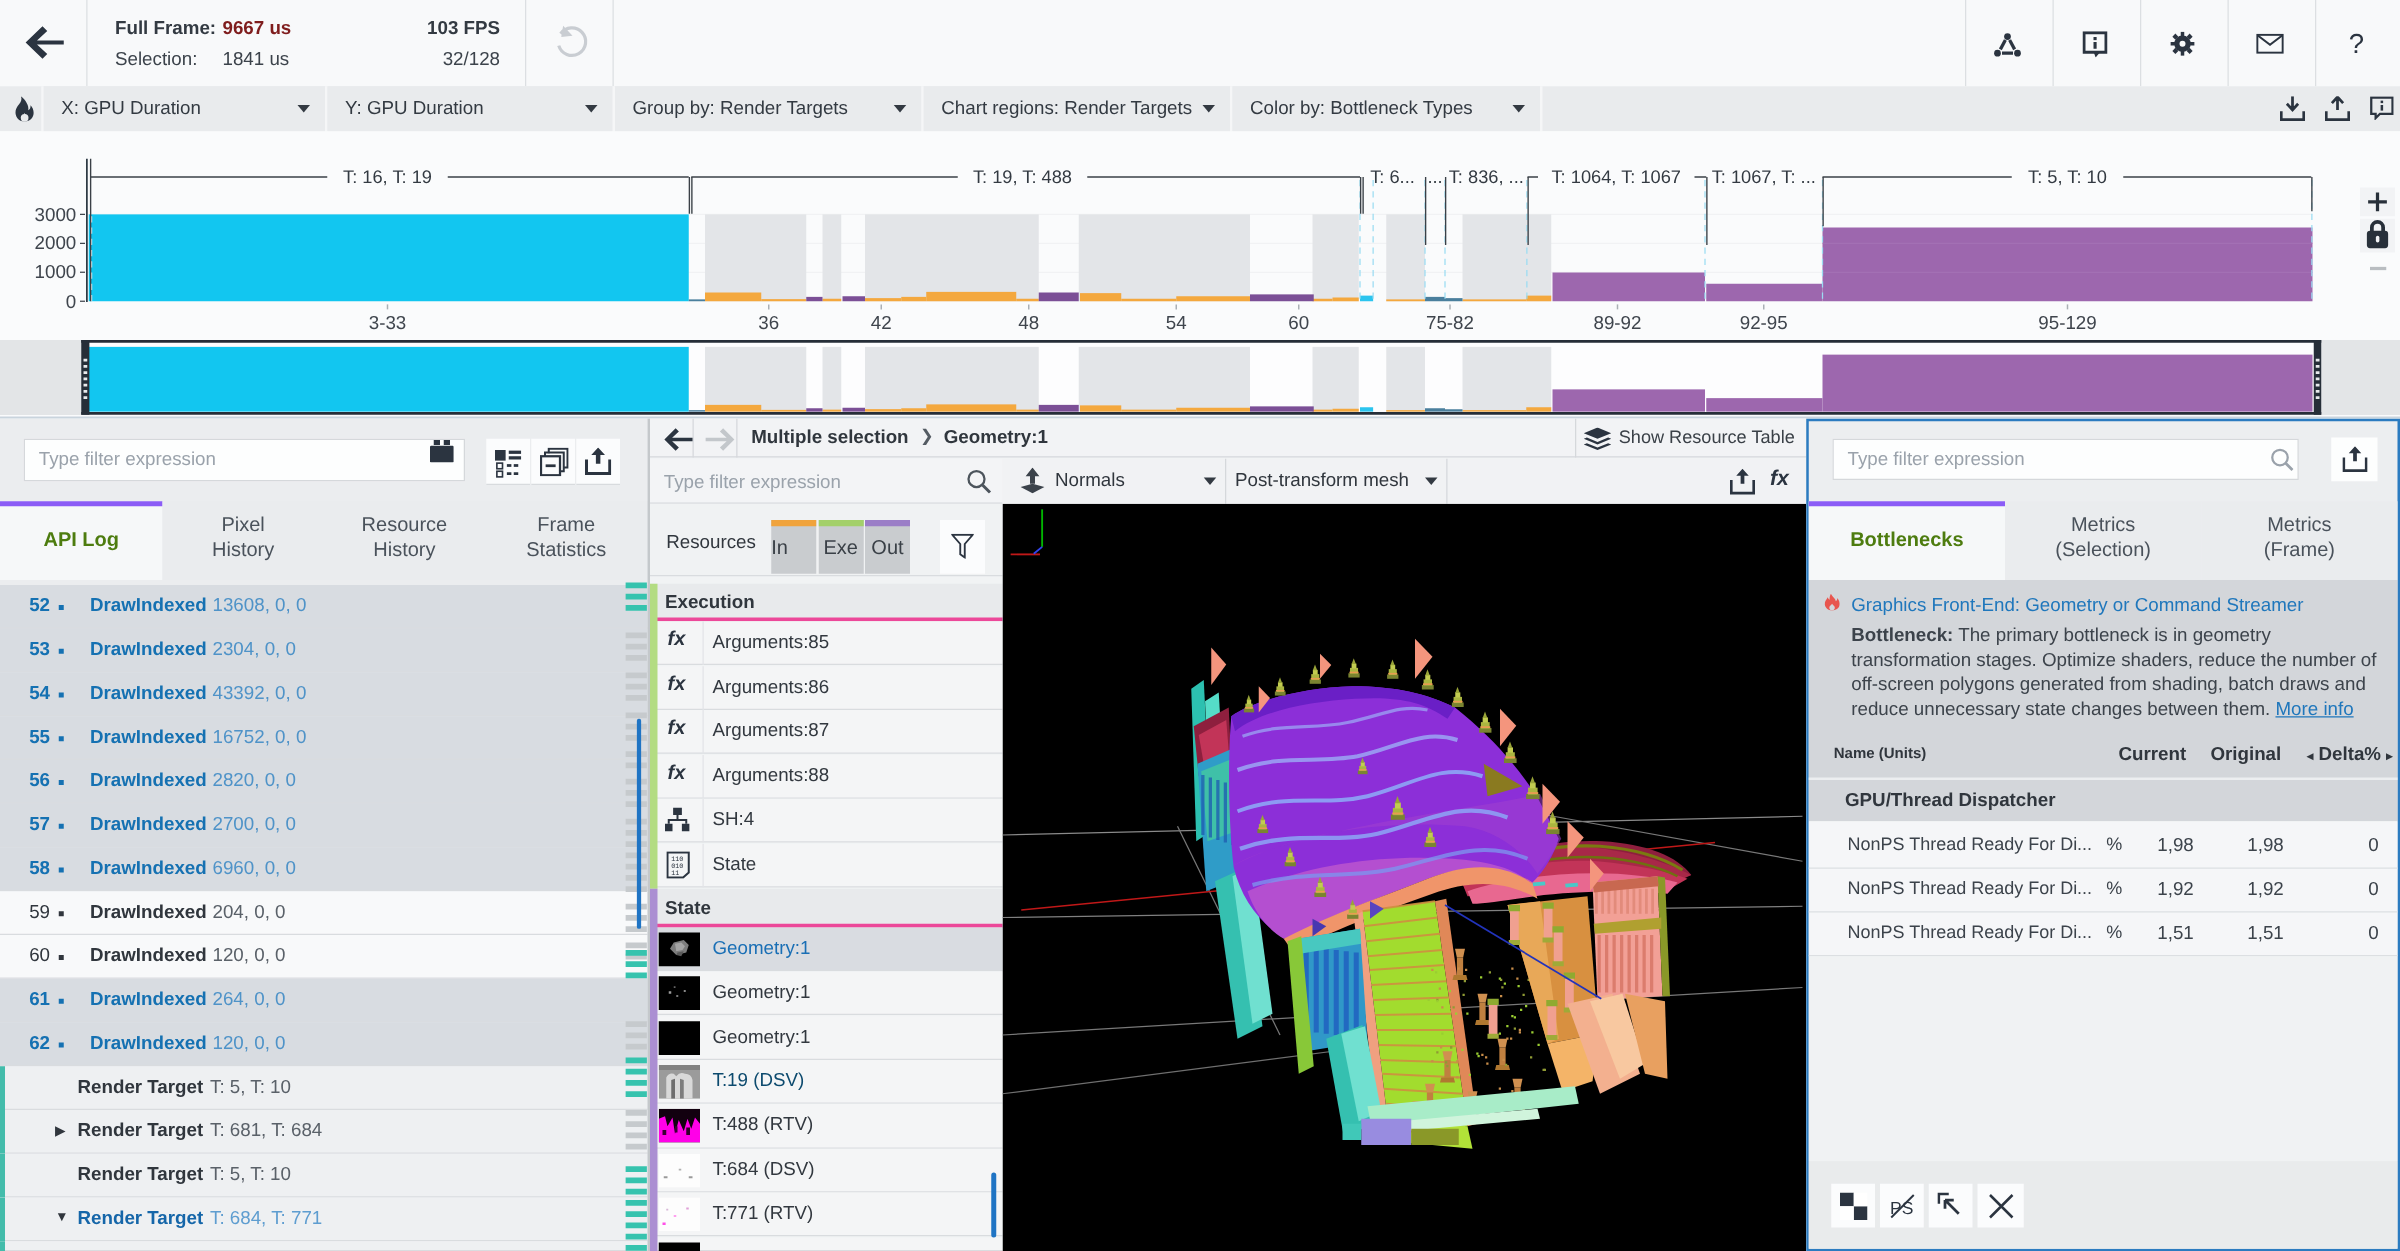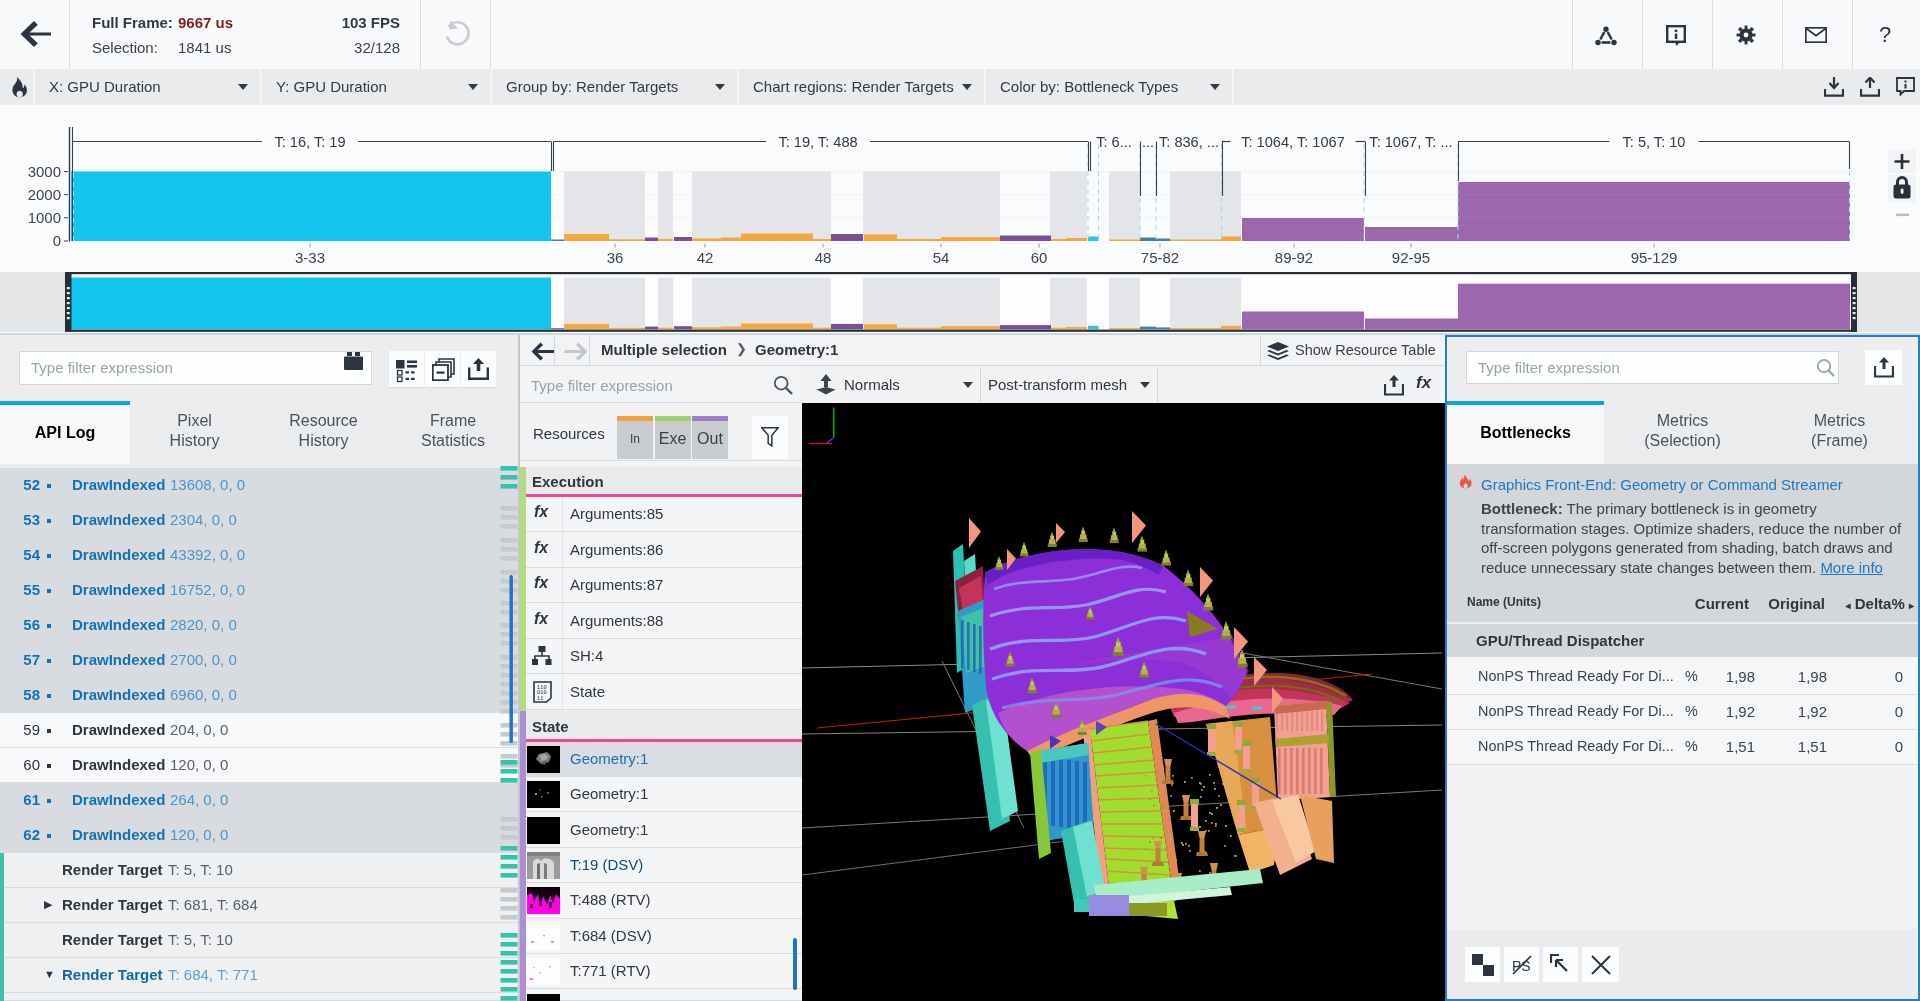--- a/index.html
+++ b/index.html
@@ -27,21 +27,21 @@
 
 #bottom { position:absolute; left:0; top:335px; width:1920px; height:666px; }
 #leftpanel { position:absolute; left:0; top:0; width:518px; height:666px; background:#ebedef; }
 #midpanel { position:absolute; left:520px; top:0; width:925px; height:666px; background:#f1f3f4; }
 #rightpanel { position:absolute; left:1445px; top:0; width:475px; height:666px; background:#eceef0; border:2px solid #2b7bc0; }
 .pdiv { position:absolute; top:0; width:2px; height:666px; background:#c4c8cb; }
 
 
 .filterbox { position:absolute; background:#fdfefe; border:1px solid #d5d8db; font-size:15px; color:#9aa2ab; line-height:32px; padding-left:11px; }
 .tab { position:absolute; top:0; height:63px; background:#eaecee; text-align:center; color:#4a525b; }
-.tab.active { background:#f6f8f9; border-top:4px solid #0ea5e9; font-weight:bold; color:#000000; }
+.tab.active { background:#f6f8f9; border-top:4px solid #8b5cf6; font-weight:bold; color:#4d7c0f; }
 .tab .l1 { margin-top:10px; line-height:20px; }
 .tab .single { line-height:59px; }
 
 
 .lrow { position:absolute; left:0; width:518px; height:35px; border-bottom:1px solid #d9dcdf; }
 .lrow.sel { background:#d8dce1; }
 .lrow.un { background:#f8f9fa; }
 .lrow.rt { background:#eef0f2; }
 .lrow .num { position:absolute; left:0px; top:8px; width:40px; text-align:right; font-size:15px; font-weight:bold; }
 .lrow .dot { position:absolute; left:47px; top:16px; width:4px; height:4px; }
@@ -563,21 +563,21 @@
 <div class="abs" style="left:468px;top:41px;font-size:15px;color:#30363d">Post-transform mesh</div>
 <div class="abs" style="left:620px;top:47px;width:0;height:0;border-left:5px solid transparent;border-right:5px solid transparent;border-top:6px solid #333a42"></div>
 <div class="abs" style="left:637px;top:31.5px;width:1px;height:36px;background:#d5d8db"></div>
 <svg class="abs" style="left:864px;top:40px" width="20" height="21" viewBox="0 0 20 21">
       <path d="M10 0 L15 5.5 H11.5 V12 H8.5 V5.5 H5 Z" fill="#2b3440"></path>
       <path d="M1 9 V19.5 H19 V9" fill="none" stroke="#2b3440" stroke-width="2.2"></path>
         </svg>
 <div class="abs" style="left:896px;top:38px;font-size:17px;font-style:italic;font-weight:bold;color:#2b3440">fx</div>
 <div class="abs" style="left:0;top:68px;width:282px;height:58px;background:#f0f2f3;border-bottom:1px solid #d9dcdf"></div>
 <div class="abs" style="left:13px;top:90px;font-size:15px;color:#30363d">Resources</div>
-<div class="abs" style="left:97.0px;top:81px;width:36px;height:43px;background:#c9cccf;border-top:5px solid #f0a33c;text-align:center;line-height:36px;font-size:12px;color:#3a4047">In</div>
+<div class="abs" style="left:97.0px;top:81px;width:36px;height:43px;background:#c9cccf;border-top:5px solid #f0a33c;line-height:36px;font-size:16px;color:#3a4047">In</div>
 <div class="abs" style="left:134.5px;top:81px;width:36px;height:43px;background:#c9cccf;border-top:5px solid #a3d06a;text-align:center;line-height:36px;font-size:16px;color:#3a4047">Exe</div>
 <div class="abs" style="left:172.0px;top:81px;width:36px;height:43px;background:#c9cccf;border-top:5px solid #9b7ec7;text-align:center;line-height:36px;font-size:16px;color:#3a4047">Out</div>
 <div class="abs" style="left:232px;top:81px;width:36px;height:43px;background:#fbfcfd;"></div>
     <svg class="abs" style="left:241px;top:92px" width="18" height="20" viewBox="0 0 18 20">
       <path d="M0.8 0.8 H17.2 L10.8 8.2 V19 L7.2 16.4 V8.2 Z" fill="none" stroke="#2b3440" stroke-width="1.5"></path>
         </svg>
 <div class="sechead" style="top:131.5px;height:30.5px;line-height:30.5px;padding-left:12px;">Execution</div>
 <div class="abs" style="left:0;top:131.5px;width:6px;height:244px;background:#b3dc82;z-index:5"></div>
 <div class="mrow" style="top:162px;height:35px;">
           <div class="abs" style="left:14px;top:6px;font-size:16px;font-style:italic;font-weight:bold;color:#2b3440">fx</div>

